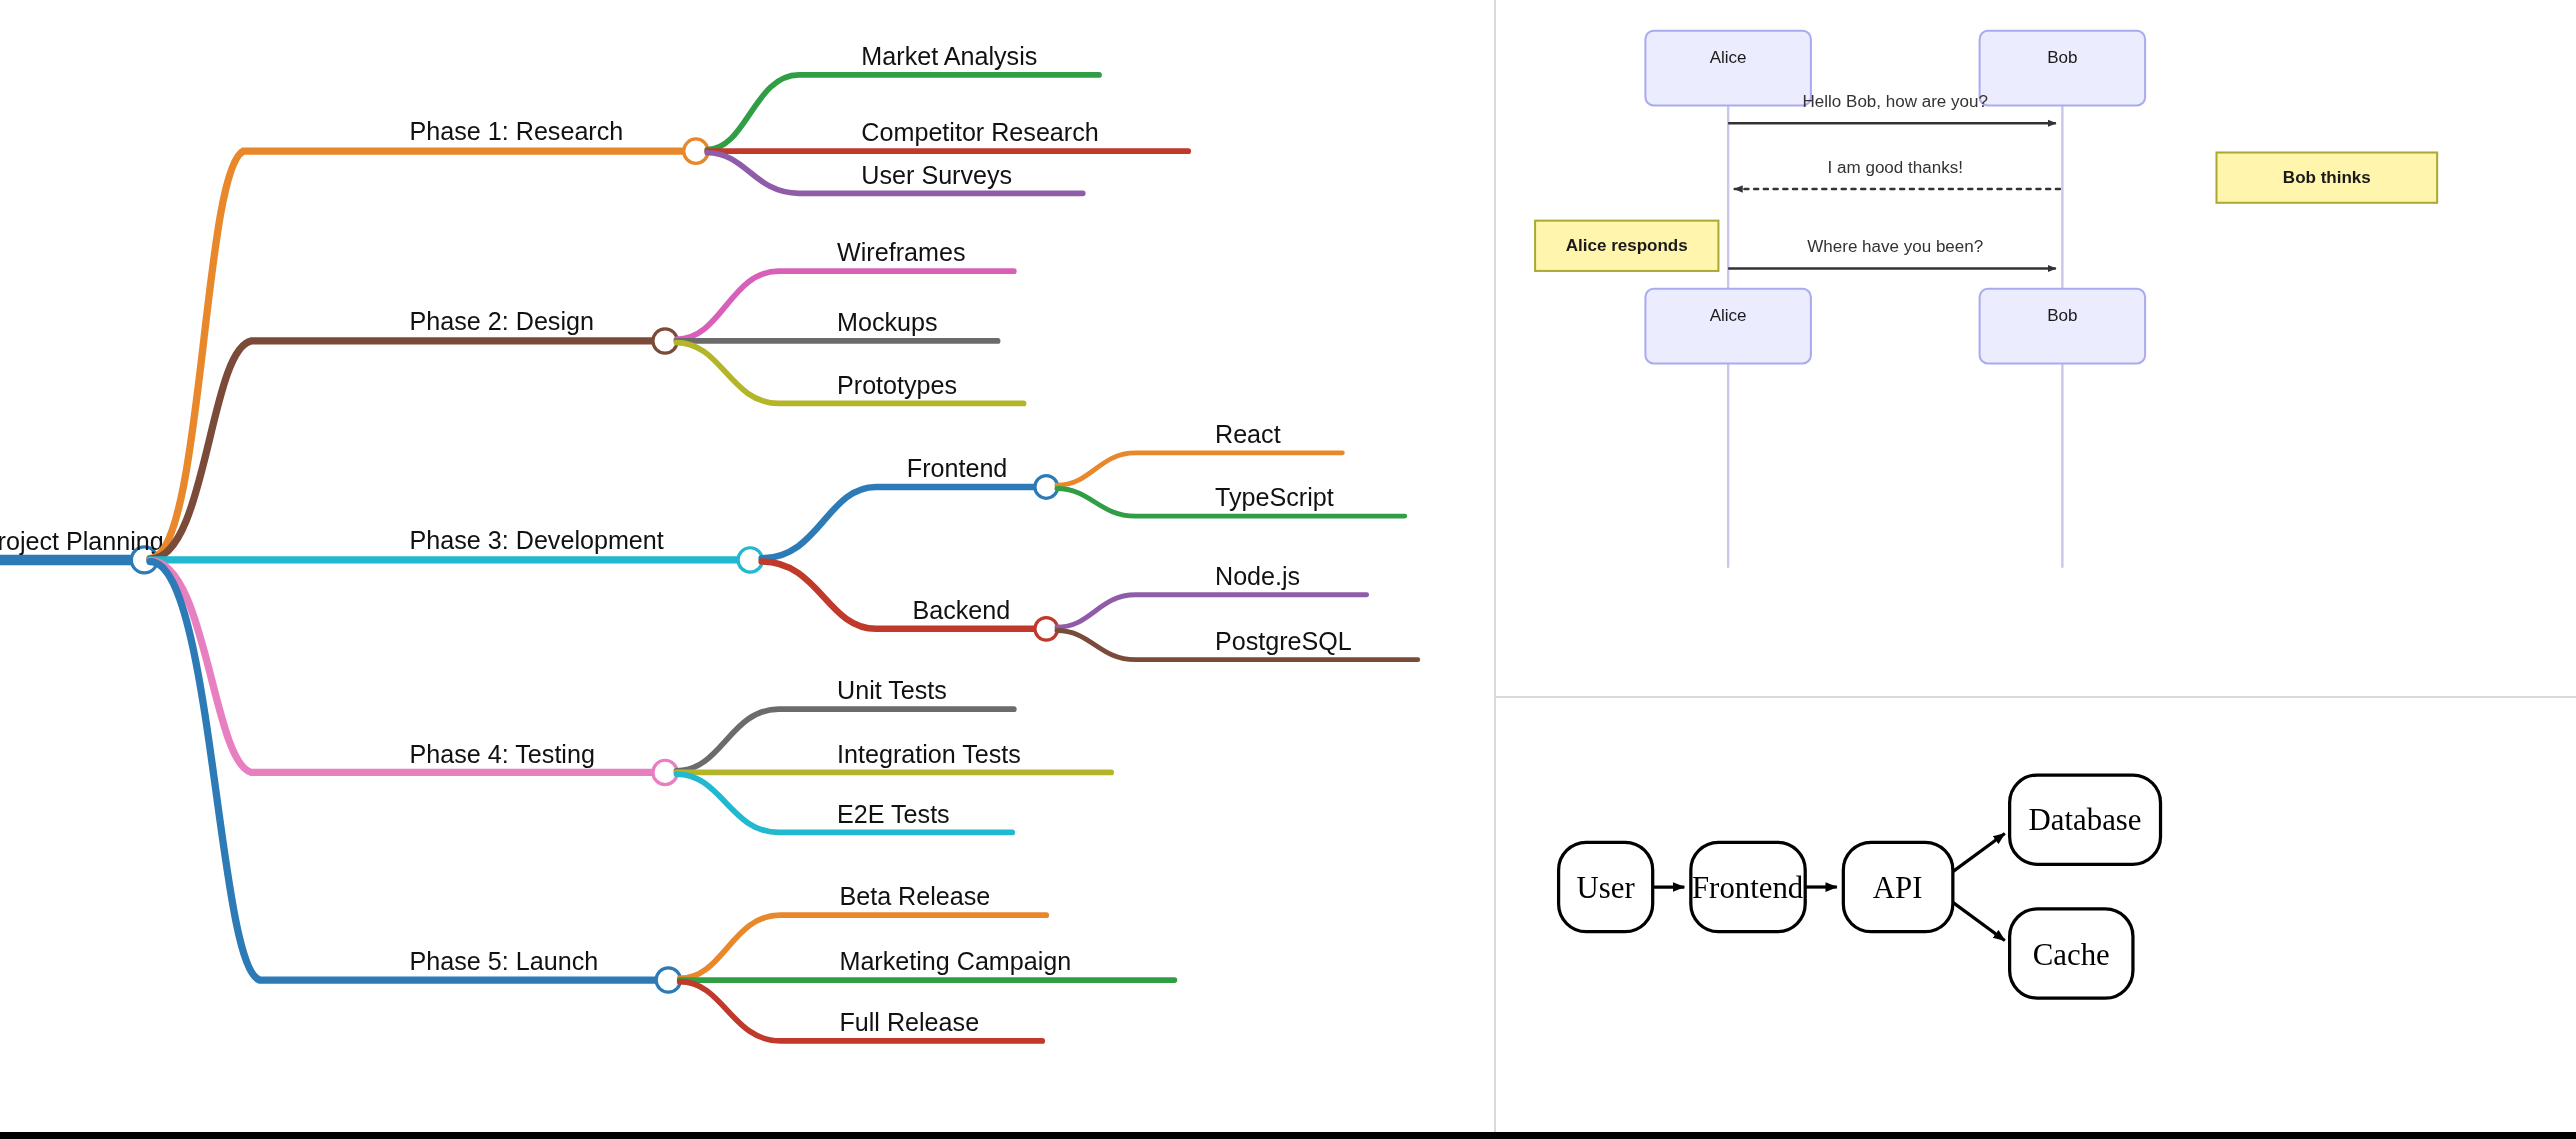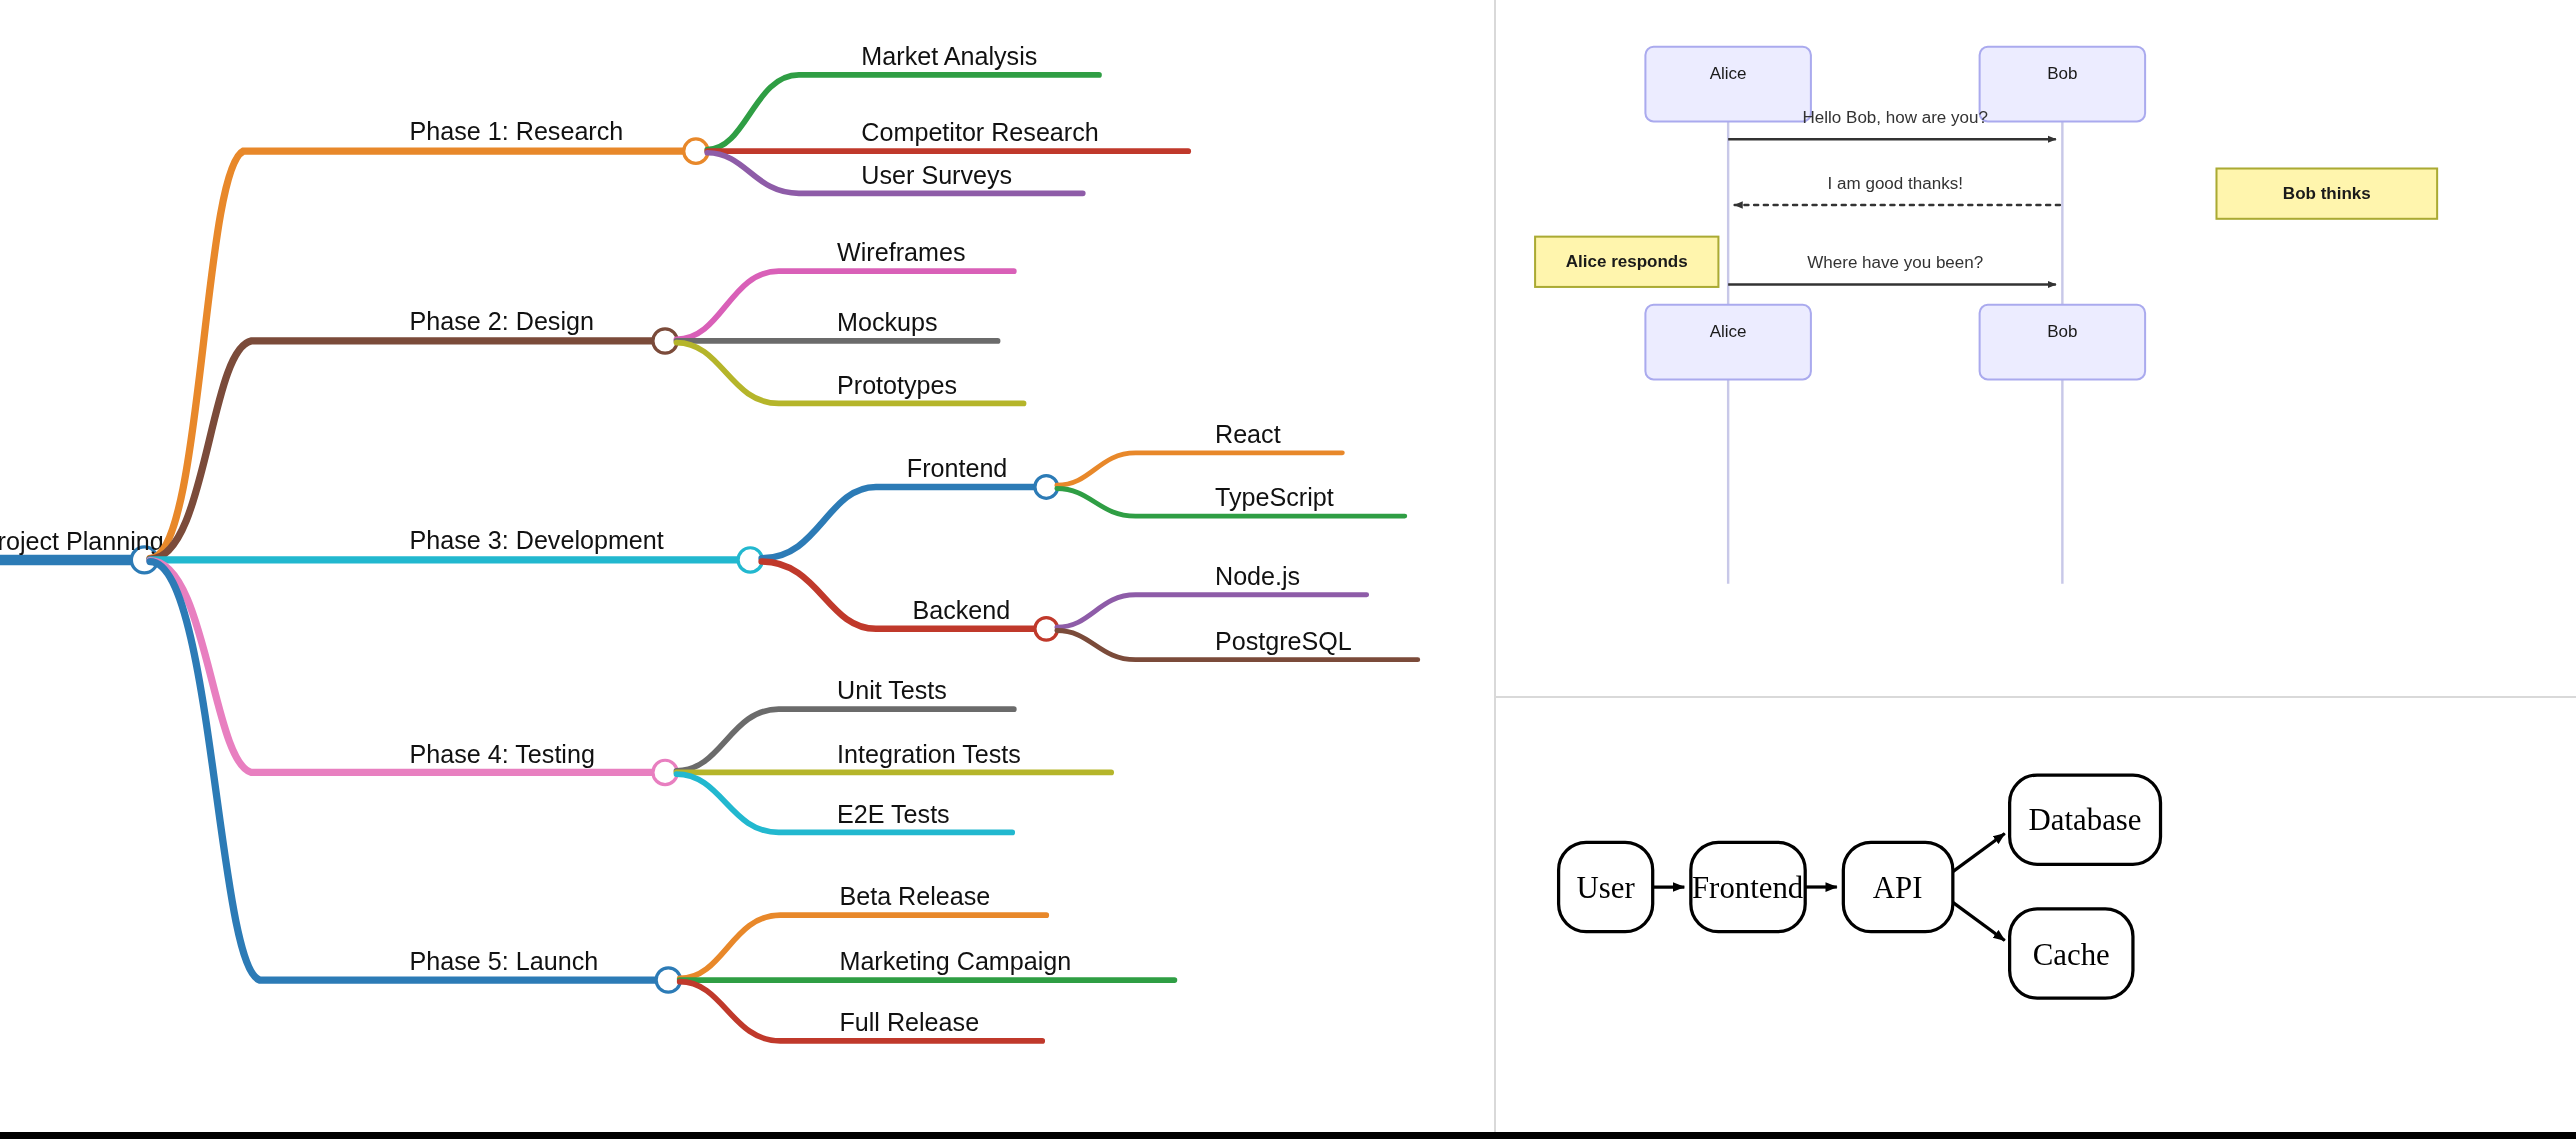--- a/index.html
+++ b/index.html
@@ -6,21 +6,21 @@
     margin: 0; padding: 0;
     background: #ffffff;
     width: 2576px; height: 1140px;
     overflow: hidden;
     font-family: "Liberation Sans", sans-serif;
   }
   #root { position: relative; width: 2576px; height: 1140px; background: #ffffff; }
 
   .panel { position: absolute; background: #ffffff; }
   #mindmap-panel   { left: 0;    top: 0;   width: 1494px; height: 1132px; }
-  #sequence-panel  { left: 1496px; top: 16px;   width: 1080px; height: 696px; }
+  #sequence-panel  { left: 1496px; top: 0;   width: 1080px; height: 696px; }
   #flowchart-panel { left: 1496px; top: 698px; width: 1080px; height: 434px; }
 
   .divider { position: absolute; background: #d9d9d9; }
   #divider-vertical   { left: 1494px; top: 0;   width: 1.6px;   height: 1132px; }
   #divider-horizontal { left: 1496px; top: 696px; width: 1080px; height: 1.6px; }
 
   #bottom-bar { position: absolute; left: 0; top: 1132px; width: 2576px; height: 8px; background: #000000; }
 
   .mm-svg, .seq-svg, .fc-svg { position: absolute; left: 0; top: 0; }
 

